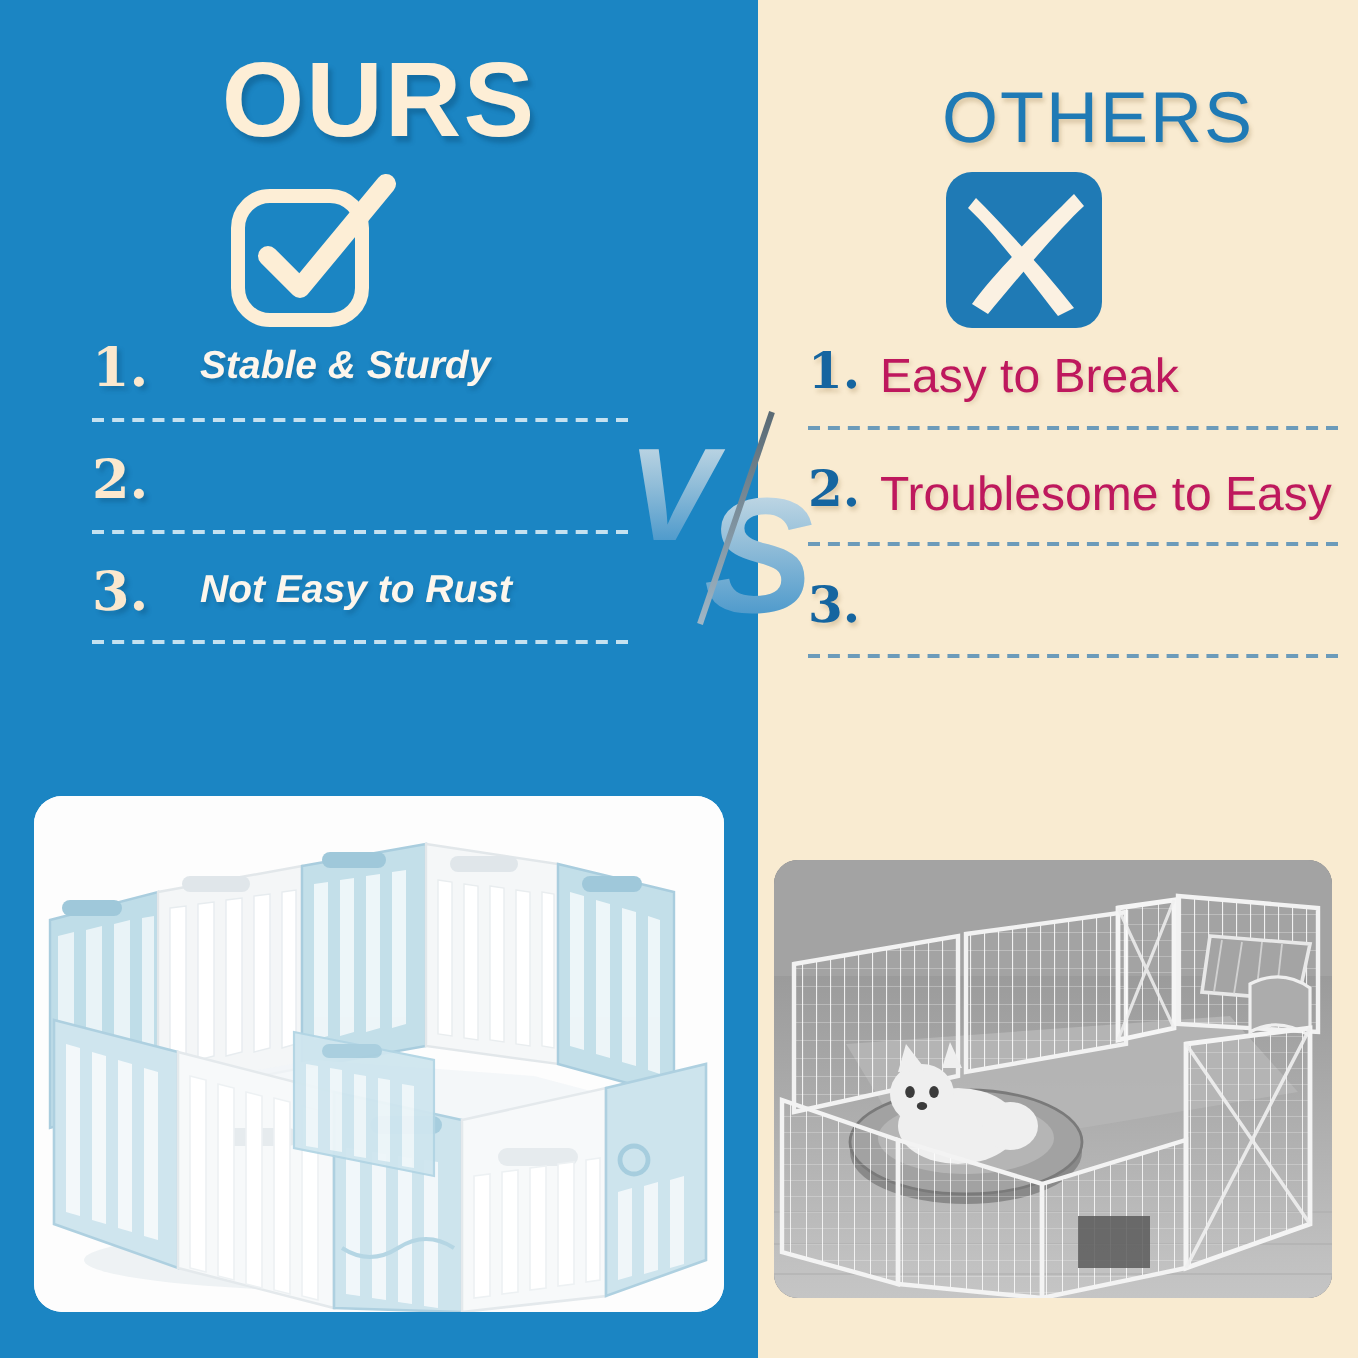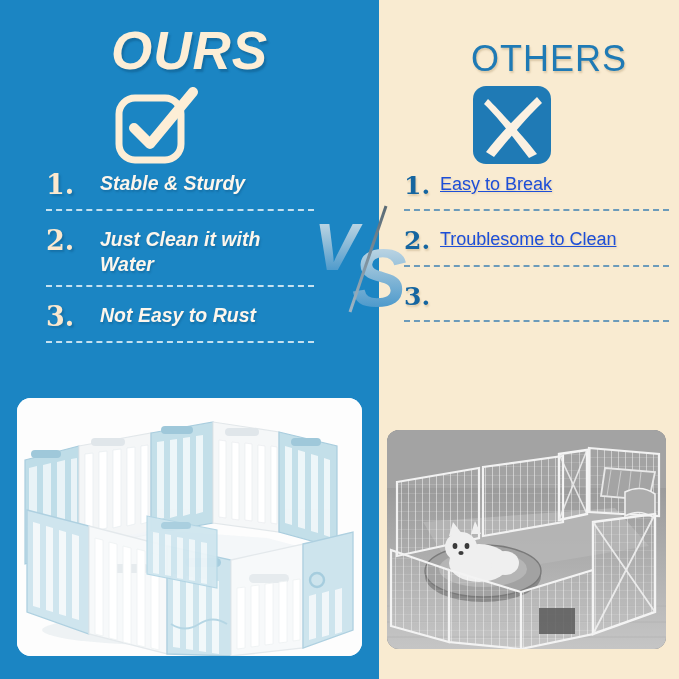--- a/index.html
+++ b/index.html
@@ -38,21 +38,20 @@
   .hdr-ours {
     position: absolute;
     left: 0; top: 20px;
     width: 379px;
     text-align: center;
     font-size: 53px;
     font-weight: bold;
     letter-spacing: 1px;
     color: #fdeed6;
     text-shadow: 2px 3px 2px rgba(10,70,110,0.35);
-    font-style: italic;
   }
   .hdr-others {
     position: absolute;
     left: 379px; top: 38px;
     width: 340px;
     text-align: center;
     font-size: 36px;
     font-weight: normal;
     letter-spacing: 1px;
     color: #1f7ab5;
@@ -123,28 +122,27 @@
     width: 36px;
     font-family: "DejaVu Serif", serif;
     font-size: 25px;
     font-weight: bold;
     color: #1565a0;
     line-height: 1.25;
     text-shadow: 1px 2px 2px rgba(150,120,70,0.28);
   }
   .list-right .txt {
     flex: 1 1 auto;
-    font-size: 18px;
+    font-size: 24px;
     font-weight: normal;
-    color: #1d4ed8;
+    color: #be185d;
     line-height: 1.32;
     padding-top: 3px;
     white-space: nowrap;
     text-shadow: 1px 1px 2px rgba(150,120,70,0.22);
-    text-decoration: underline;
   }
   .list-right .divider {
     border-top: 2.5px dashed #5d93b8;
     margin: 8px 0 14px 0;
     opacity: .9;
   }
 
   
   .vs-wrap {
     position: absolute;
@@ -193,21 +191,20 @@
   <div class="list-left">
 
     <div class="row">
       <div class="num">1.</div>
       <div class="txt">Stable  &amp;  Sturdy</div>
     </div>
     <div class="divider"></div>
 
     <div class="row">
       <div class="num">2.</div>
-      <div class="txt">Just Clean it with Water</div>
     </div>
     <div class="divider"></div>
 
     <div class="row">
       <div class="num">3.</div>
       <div class="txt">Not Easy to Rust</div>
     </div>
     <div class="divider"></div>
 
   </div>
@@ -227,21 +224,21 @@
   <div class="list-right">
 
     <div class="row">
       <div class="num">1.</div>
       <div class="txt">Easy to Break</div>
     </div>
     <div class="divider"></div>
 
     <div class="row">
       <div class="num">2.</div>
-      <div class="txt">Troublesome to Clean</div>
+      <div class="txt">Troublesome to Easy</div>
     </div>
     <div class="divider"></div>
 
     <div class="row">
       <div class="num">3.</div>
     </div>
     <div class="divider"></div>
 
   </div>
 

